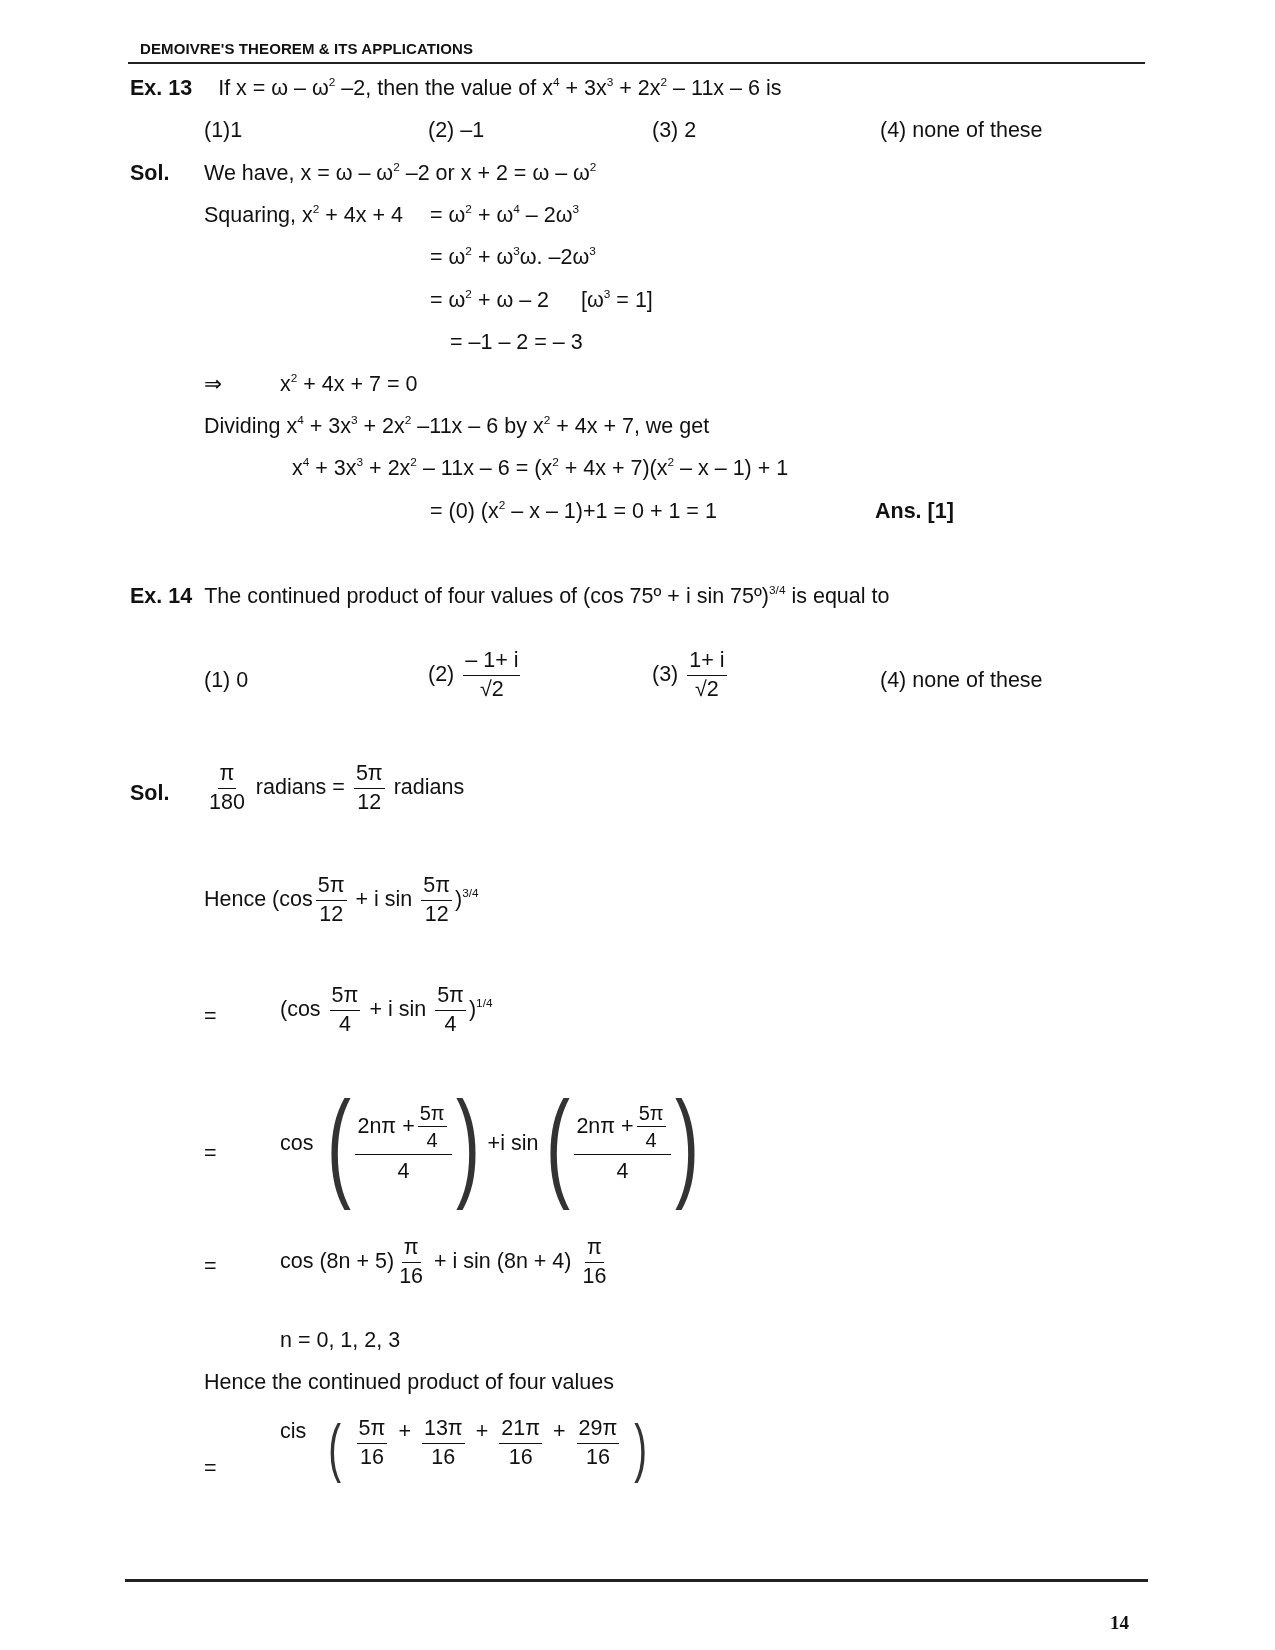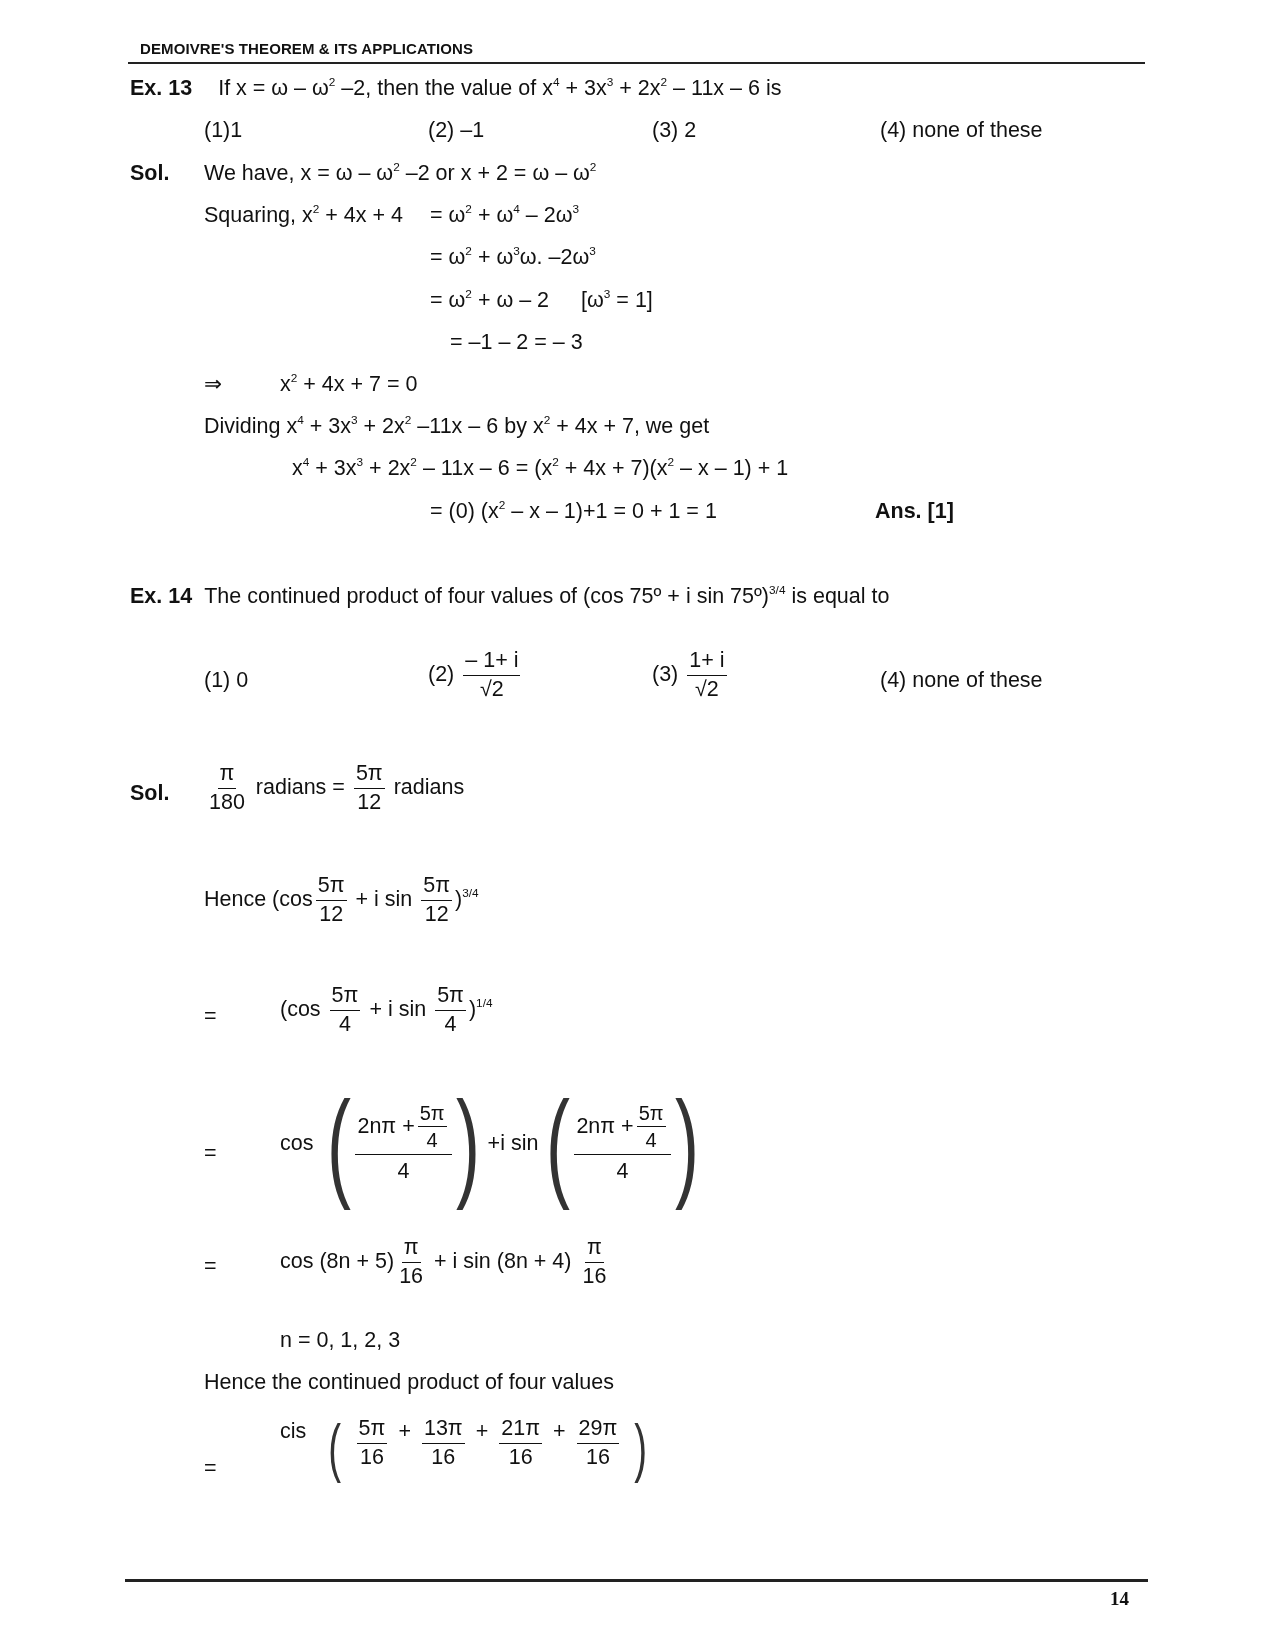--- a/index.html
+++ b/index.html
@@ -8,21 +8,21 @@
   .abs { position:absolute; white-space:nowrap; }
   .txt { font-size:21.5px; line-height:26px; }
   .hdr { font-size:15px; font-weight:bold; letter-spacing:0.1px; }
   .bold { font-weight:bold; }
   .rule { position:absolute; height:2px; background:#222; }
   sup { font-size:0.55em; vertical-align:0.75em; line-height:0; }
   .frac { display:inline-flex; flex-direction:column; align-items:center; vertical-align:middle; margin:0 3px; line-height:1; }
   .frac .n { padding:0 2px 3px 2px; border-bottom:1.5px solid #111; }
   .frac .d { padding:3px 2px 0 2px; }
   .big { display:inline-block; vertical-align:middle; font-weight:100; color:#333; transform:scaleX(0.6); }
-  .pagenum { font-family:"Liberation Serif", serif; font-weight:bold; font-size:19px; }
+  .pagenum { font-family:"Liberation Serif", serif; font-weight:bold; font-size:19px;margin-top:24px; }
 </style>
 </head>
 <body>
 
 <div class="abs hdr" style="left:140px; top:40px;">DEMOIVRE'S THEOREM &amp; ITS APPLICATIONS</div>
 <div class="rule" style="left:128px; top:62px; width:1017px;"></div>
 
 <div class="abs txt" style="left:130px; top:75px;">
   <span class="bold">Ex. 13</span>
   <span style="margin-left:20px">If x = ω – ω</span><sup>2</sup><span> –2, then the value of x</span><sup>4</sup><span> + 3x</span><sup>3</sup><span> + 2x</span><sup>2</sup><span> – 11x – 6 is</span>

